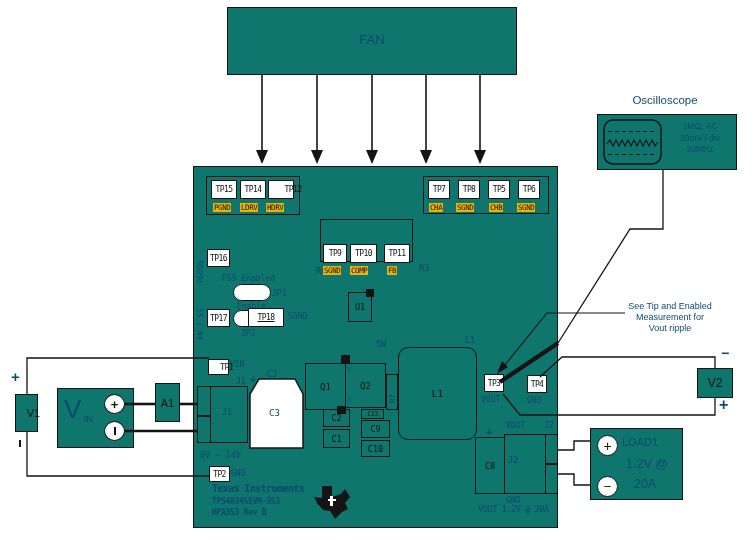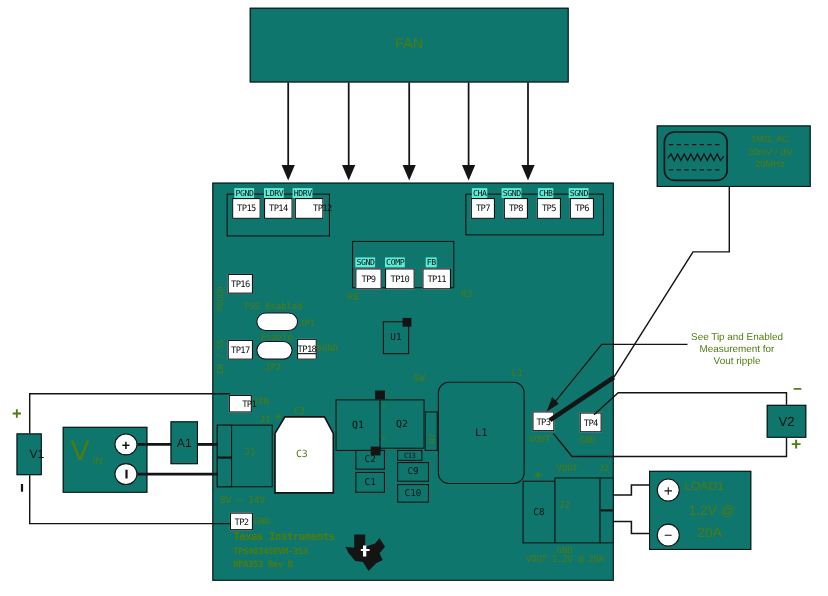--- a/index.html
+++ b/index.html
@@ -2,46 +2,47 @@
 <html><head>
 <meta charset="utf-8">
 <style>
   html,body{margin:0;padding:0;background:#fff;}
   #stage{position:relative;width:753px;height:542px;background:#fff;overflow:hidden;
          font-family:"Liberation Sans",sans-serif;color:#111;}
   .box{position:absolute;border:1.5px solid #141414;background:#0f766e;box-sizing:border-box;}
   .cc{display:flex;align-items:center;justify-content:center;}
   .m{font-family:"DejaVu Sans Mono",monospace;}
   .s{font-family:"Liberation Sans",sans-serif;}
-  .lbl{position:absolute;white-space:nowrap;color:#4d7c0f;}
+  .lbl{position:absolute;white-space:nowrap;color:#0c4a6e;}
   .tp{position:absolute;border:1.4px solid #141414;background:#fff;box-sizing:border-box;
       font:8px "DejaVu Sans Mono",monospace;letter-spacing:-0.6px;
       display:flex;align-items:center;justify-content:center;z-index:4;}
-  .pin{font:7.5px "DejaVu Sans Mono",monospace;position:absolute;background:#5eead4;
-       padding:0 1px;z-index:5;white-space:nowrap;letter-spacing:-0.4px;}
+  .pin{font:7.5px "DejaVu Sans Mono",monospace;position:absolute;background:#eab308;
+       padding:0 1px;z-index:5;white-space:nowrap;letter-spacing:-0.4px;margin-top:32px;}
   .vert{writing-mode:vertical-rl;transform:rotate(180deg);}
   .sq{position:absolute;background:#141414;z-index:6;}
   .pill{position:absolute;border:1.5px solid #141414;border-radius:9px;background:#fff;
         box-sizing:border-box;z-index:4;}
   .circ{position:absolute;border:1.5px solid #141414;border-radius:50%;background:#fff;
         box-sizing:border-box;display:flex;align-items:center;justify-content:center;z-index:4;}
   .comp{z-index:3;}
   svg.overlay{position:absolute;left:0;top:0;z-index:7;pointer-events:none;}
   svg.under{position:absolute;left:0;top:0;z-index:2;pointer-events:none;}
 </style>
 </head>
 <body>
 
 <div id="stage">
 
   <div class="box" style="left:227px;top:7px;width:290px;height:68px;"></div>
   <div class="lbl s" style="left:227px;top:32px;width:290px;text-align:center;font-size:13px;">FAN</div>
 
   <div class="box" style="left:193px;top:166px;width:365px;height:362px;border-width:1.6px;"></div>
 
+  <div class="lbl s" style="left:590px;top:94px;width:150px;text-align:center;font-size:11.5px;">Oscilloscope</div>
   <div class="box" style="left:597px;top:114px;width:140px;height:56px;"></div>
   <div class="lbl s" style="left:663px;top:121px;width:74px;text-align:center;font-size:8.5px;line-height:11.5px;">
     <span>1MΩ, AC</span><br>
     <span>20mV / div</span><br>
     <span>20MHz</span>
   </div>
 
   <div class="lbl s" style="left:620px;top:301px;width:100px;text-align:center;font-size:9px;line-height:11px;">
     <span>See Tip and Enabled</span><br>
     <span>Measurement for</span><br>
@@ -82,21 +83,21 @@
   <div class="lbl m vert" style="left:196px;top:245px;height:38px;font-size:7.5px;">PGOOD</div>
   <div class="tp" style="left:207px;top:249px;width:23px;height:18px;">TP16</div>
   <div class="lbl m" style="left:222px;top:274px;font-size:8px;">FSS Enabled</div>
   <div class="pill" style="left:233px;top:284px;width:38px;height:17px;"></div>
   <div class="lbl m" style="left:272px;top:289px;font-size:8px;">JP1</div>
   <div class="lbl m" style="left:237px;top:302px;font-size:8px;">Enable</div>
   <div class="lbl m vert" style="left:196px;top:298px;height:42px;font-size:7.5px;">EN / SS</div>
   <div class="tp" style="left:207px;top:309px;width:23px;height:18px;">TP17</div>
   <div class="pill" style="left:233px;top:310px;width:33px;height:17px;"></div>
   <div class="lbl m" style="left:241px;top:329px;font-size:8px;">JP2</div>
-  <div class="tp" style="left:270px;top:308px;width:18px;height:19px;text-decoration:underline;">TP18</div>
+  <div class="tp" style="left:248px;top:308px;width:36px;height:19px;text-decoration:underline;">TP18</div>
   <div class="lbl m" style="left:288px;top:312px;font-size:8px;">SGND</div>
 
   <div class="box comp cc m" style="left:348px;top:292px;width:24px;height:30px;font-size:8.5px;">U1</div>
   <div class="sq" style="left:366px;top:289px;width:8px;height:8px;"></div>
   <div class="lbl m" style="left:368px;top:298px;font-size:6px;">1</div>
 
   <div class="tp" style="left:208px;top:359px;width:21px;height:16px;padding-left:16px;">TP1</div>
   <div class="lbl m" style="left:230px;top:332px;font-size:8px;margin-top:28px;">VIN</div>
 
   <div class="lbl m" style="left:236px;top:377px;font-size:8px;">J1</div>

